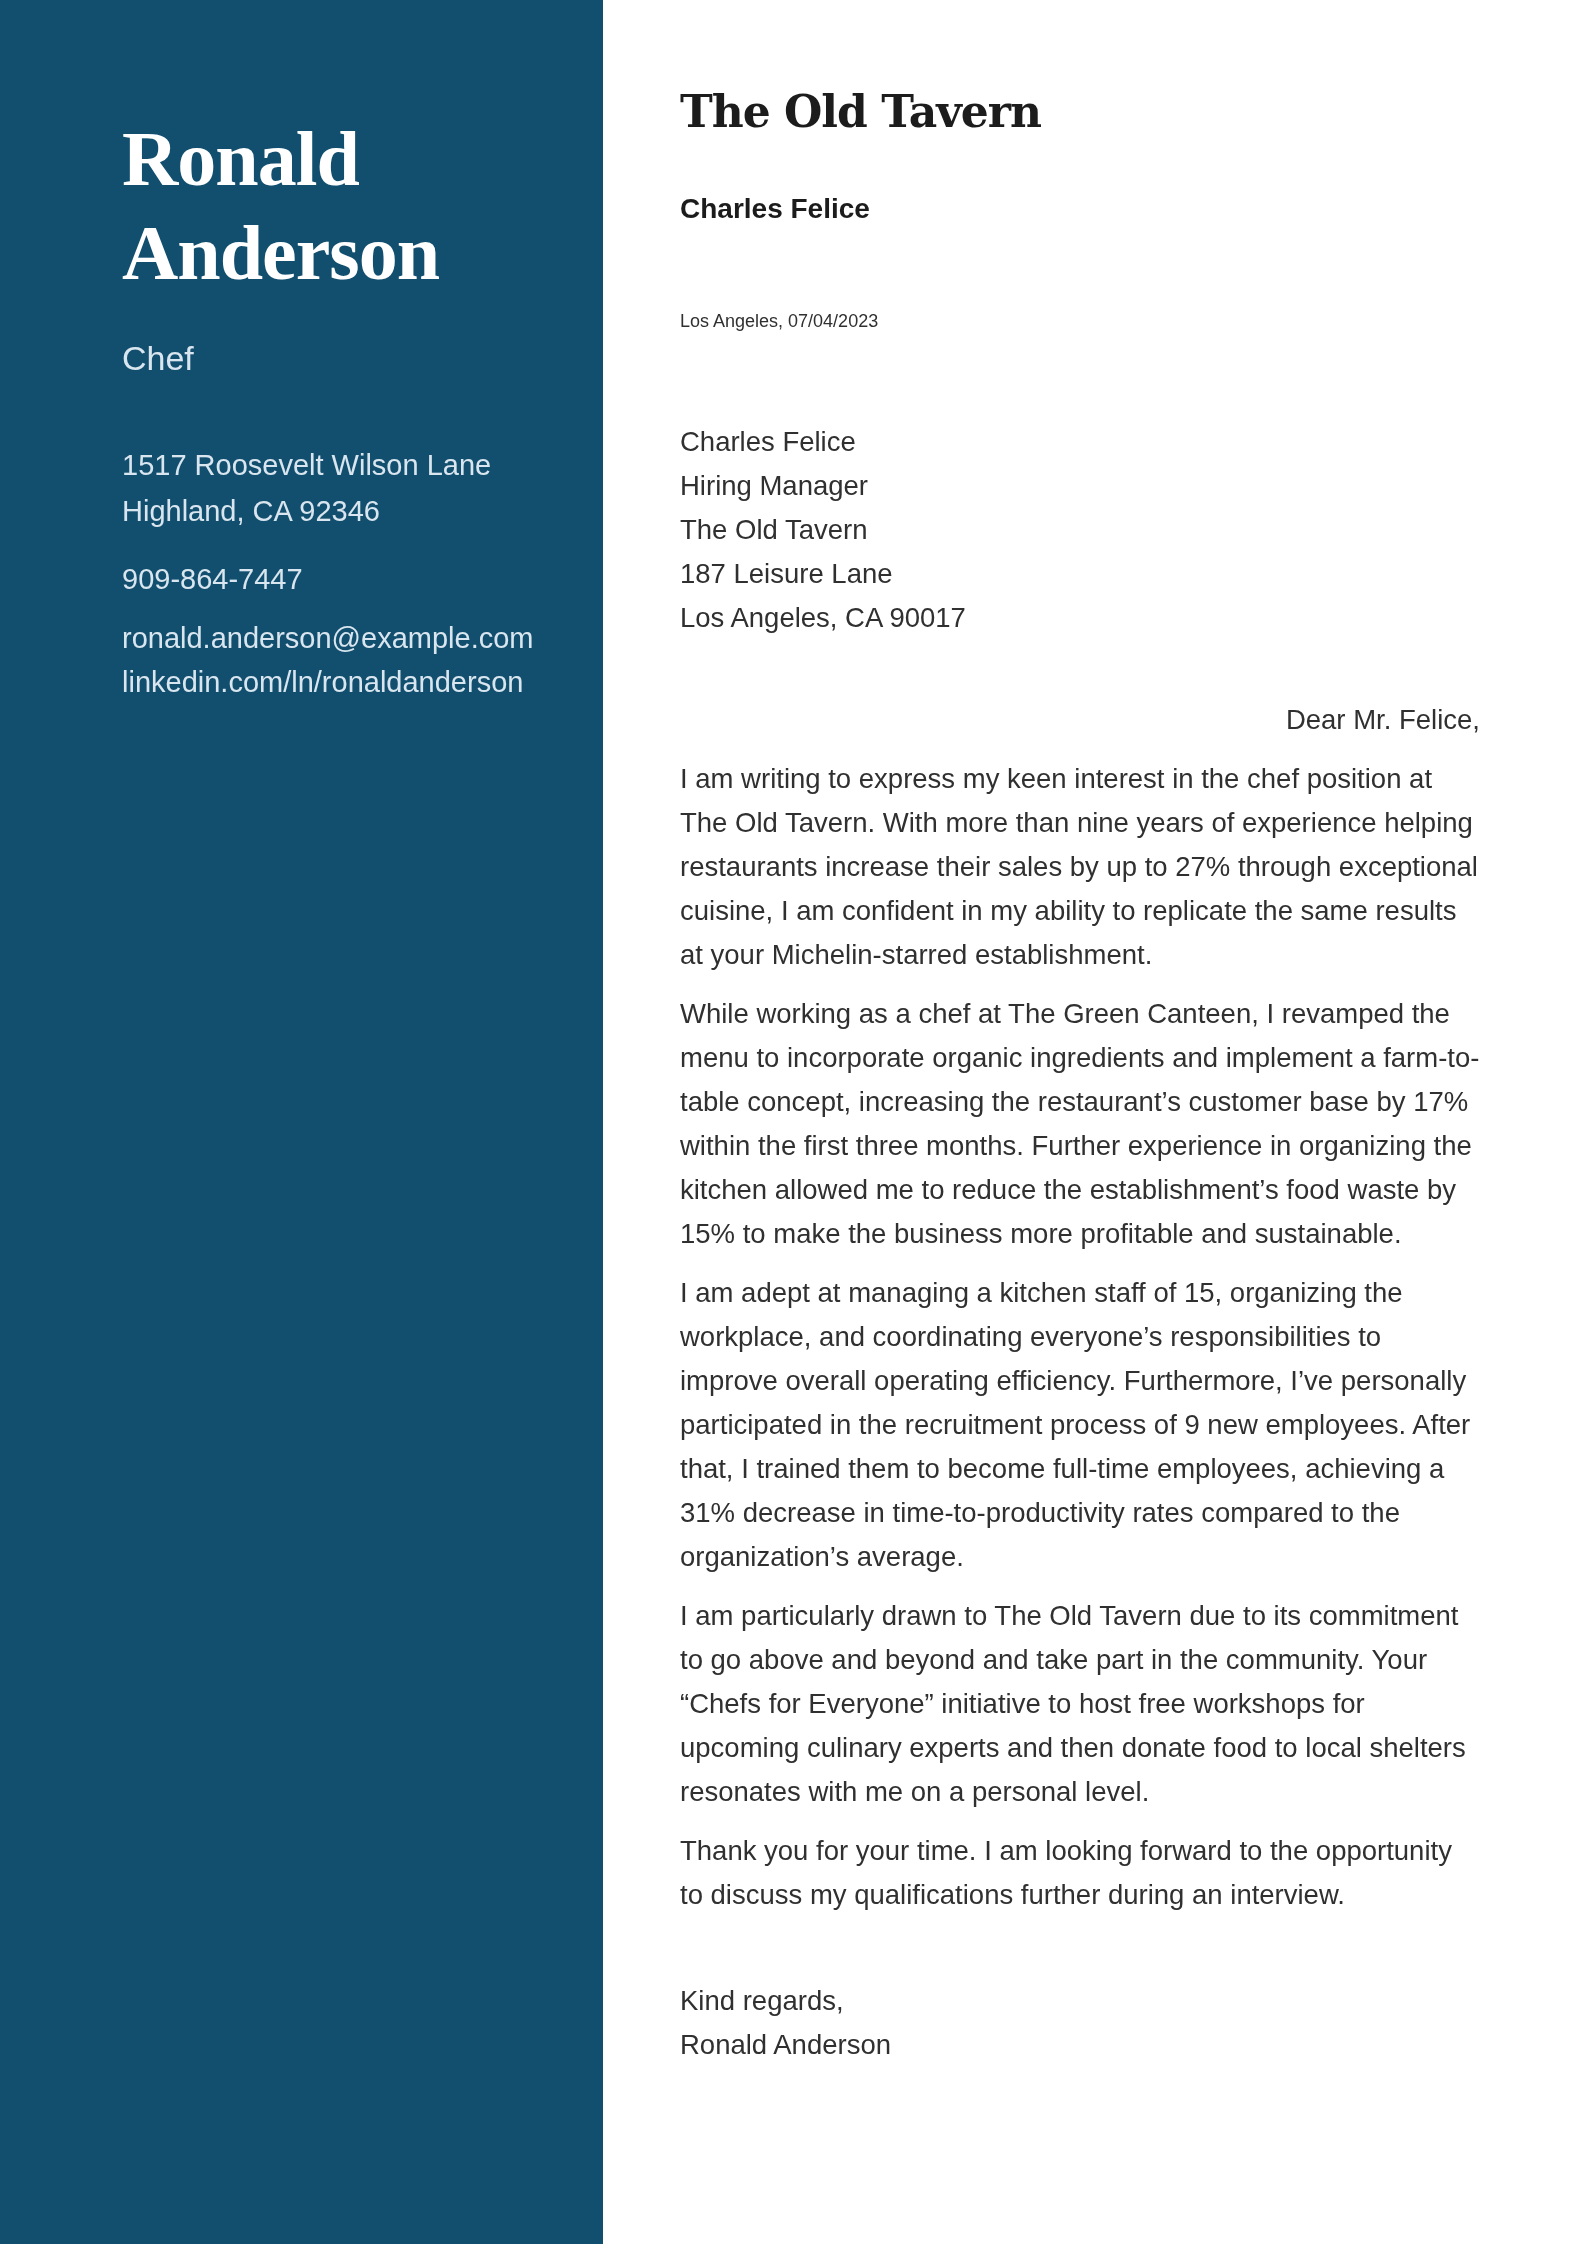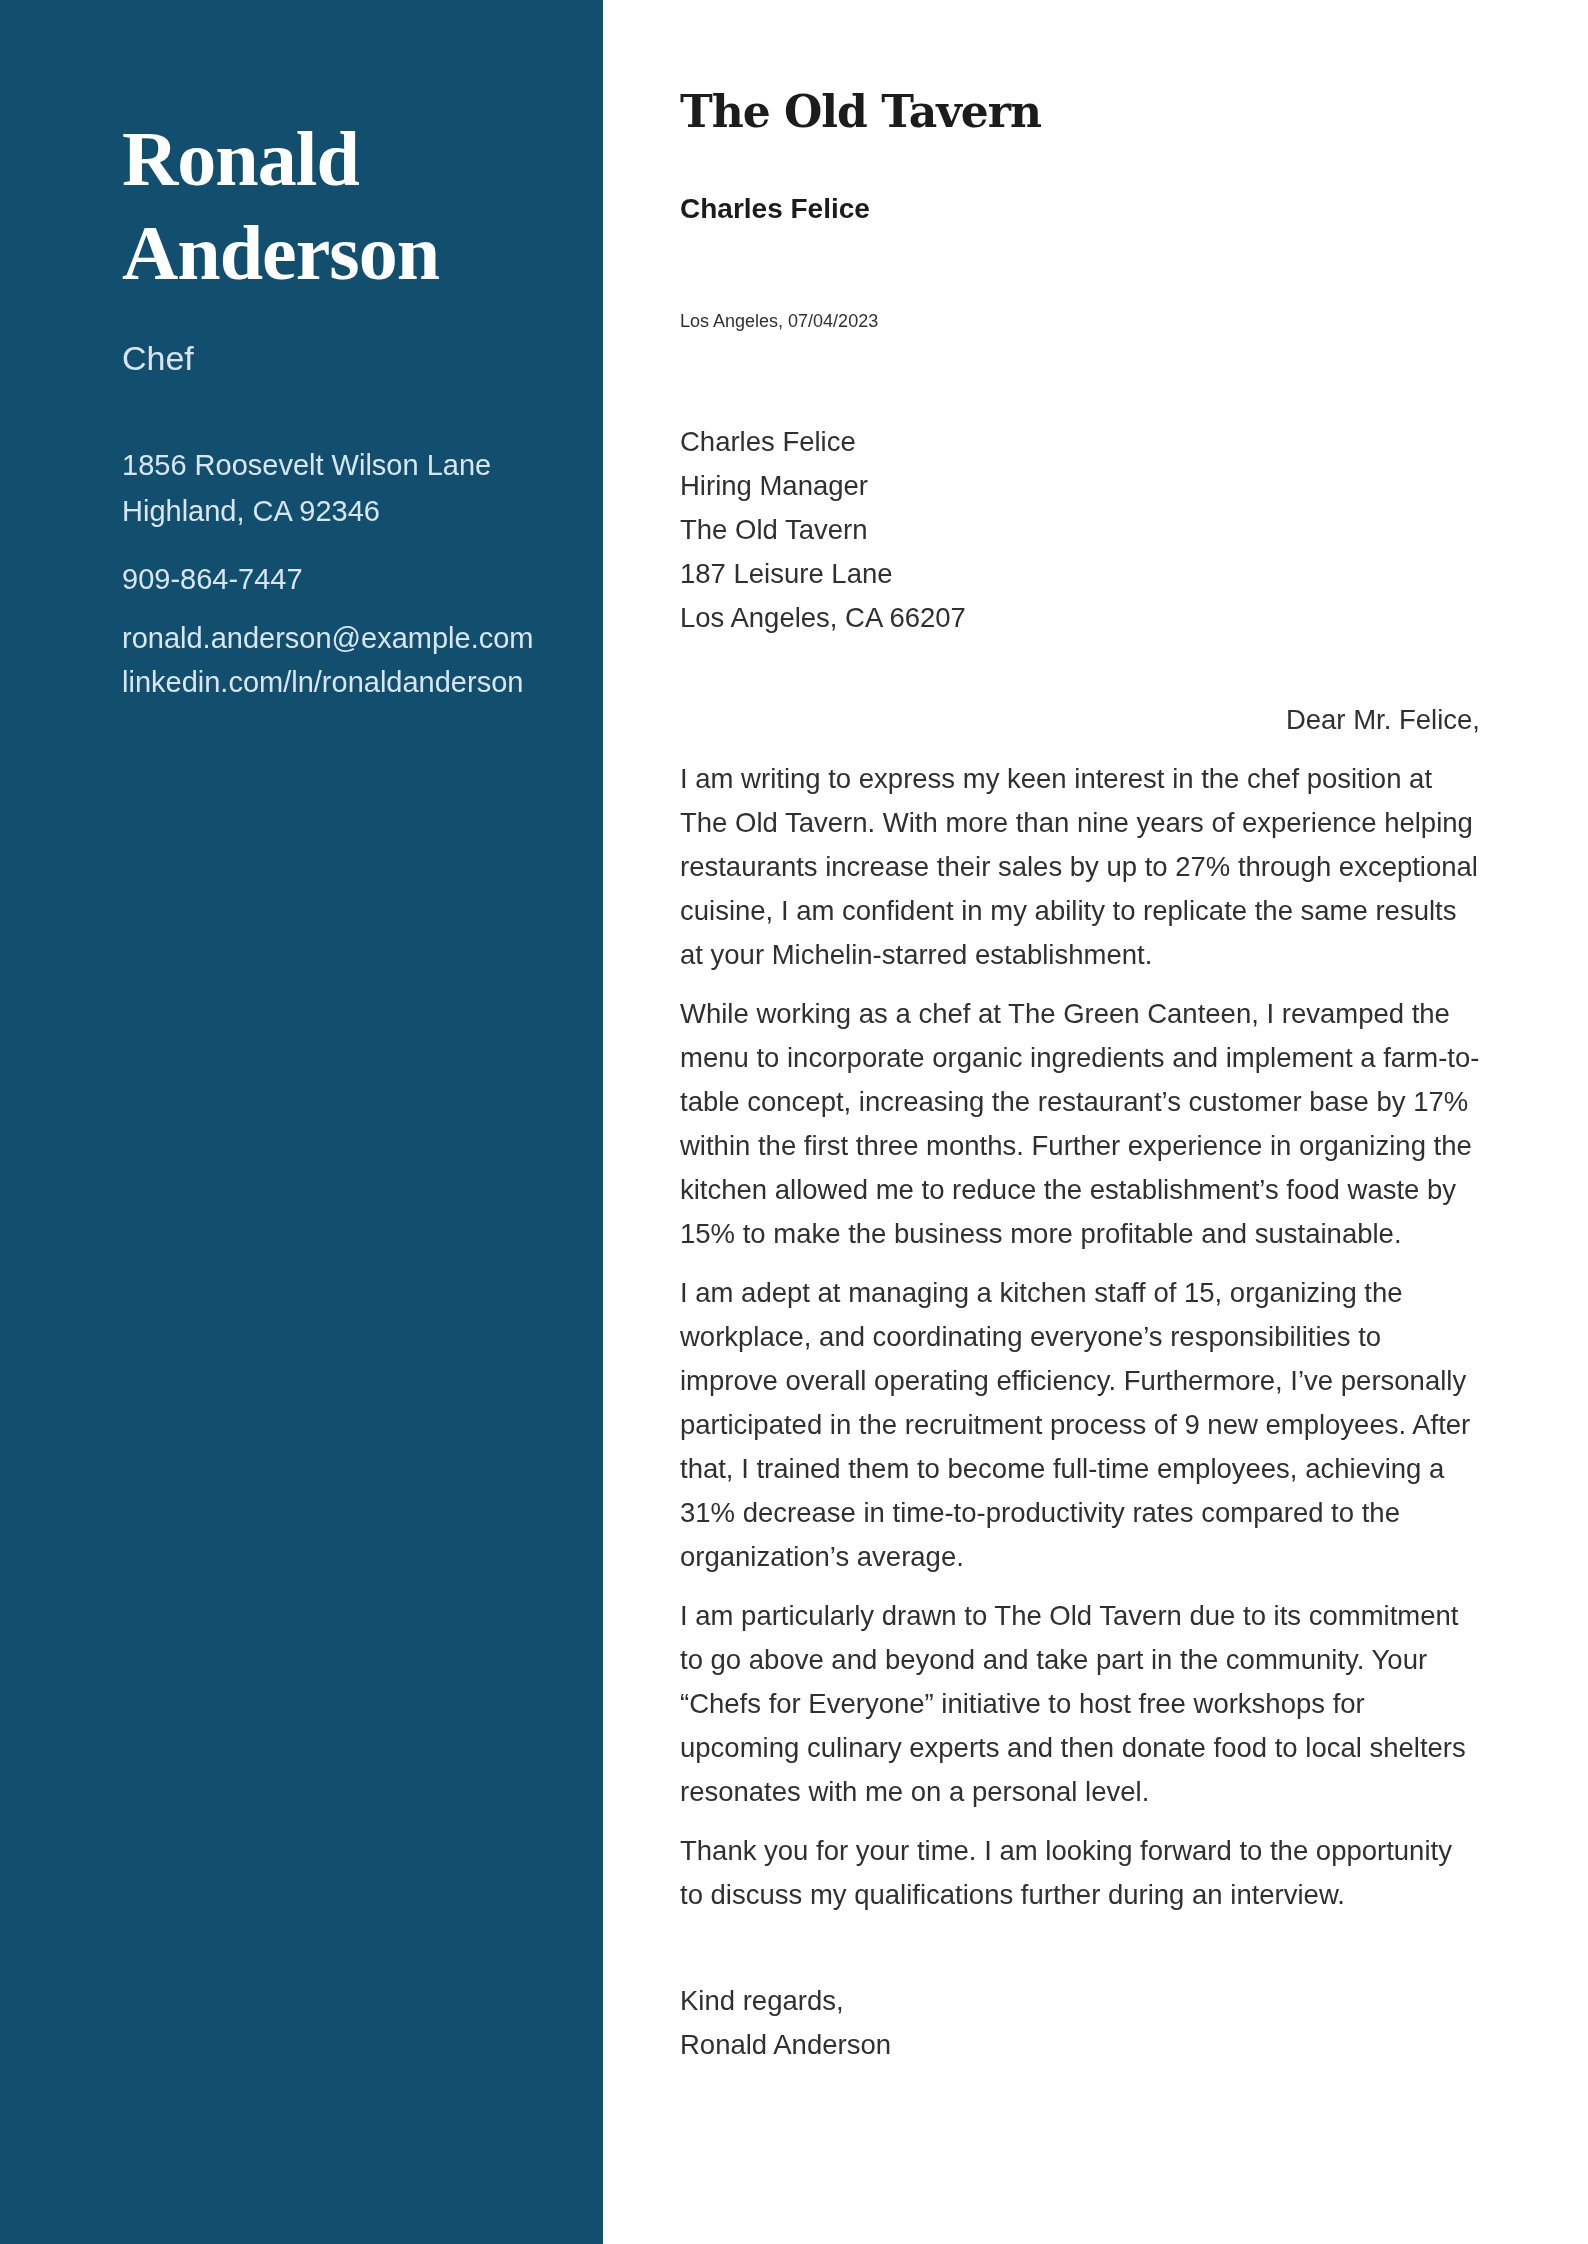--- a/index.html
+++ b/index.html
@@ -100,21 +100,21 @@
 <div class="page">
 
   <aside class="sidebar">
     <h1 class="name">
       <span>Ronald</span>
       <span>Anderson</span>
     </h1>
     <div class="job-title">Chef</div>
 
     <div class="contact-block address-block">
-      <div>1856 Roosevelt Wilson Lane</div>
+      <div>1517 Roosevelt Wilson Lane</div>
       <div>Highland, CA 92346</div>
     </div>
 
     <div class="contact-block phone-block">909-864-7447</div>
 
     <div class="contact-block links-block">
       <div>ronald.anderson@example.com</div>
       <div>linkedin.com/ln/ronaldanderson</div>
     </div>
   </aside>
@@ -122,21 +122,21 @@
   <main class="content">
     <h2 class="company">The Old Tavern</h2>
     <div class="recipient-name">Charles Felice</div>
     <div class="date-line">Los Angeles, 07/04/2023</div>
 
     <div class="recipient-block">
       <div>Charles Felice</div>
       <div>Hiring Manager</div>
       <div>The Old Tavern</div>
       <div>187 Leisure Lane</div>
-      <div>Los Angeles, CA 66207</div>
+      <div>Los Angeles, CA 90017</div>
     </div>
 
     <p class="salutation">Dear Mr. Felice,</p>
 
     <p class="para">I am writing to express my keen interest in the chef position at The Old Tavern. With more than nine years of experience helping restaurants increase their sales by up to 27% through exceptional cuisine, I am confident in my ability to replicate the same results at your Michelin-starred establishment.</p>
     <p class="para">While working as a chef at The Green Canteen, I revamped the menu to incorporate organic ingredients and implement a farm-to-table concept, increasing the restaurant’s customer base by 17% within the first three months. Further experience in organizing the kitchen allowed me to reduce the establishment’s food waste by 15% to make the business more profitable and sustainable.</p>
     <p class="para">I am adept at managing a kitchen staff of 15, organizing the workplace, and coordinating everyone’s responsibilities to improve overall operating efficiency. Furthermore, I’ve personally participated in the recruitment process of 9 new employees. After that, I trained them to become full-time employees, achieving a 31% decrease in time-to-productivity rates compared to the organization’s average.</p>
     <p class="para">I am particularly drawn to The Old Tavern due to its commitment to go above and beyond and take part in the community. Your “Chefs for Everyone” initiative to host free workshops for upcoming culinary experts and then donate food to local shelters resonates with me on a personal level.</p>
     <p class="para">Thank you for your time. I am looking forward to the opportunity to discuss my qualifications further during an interview.</p>
 

